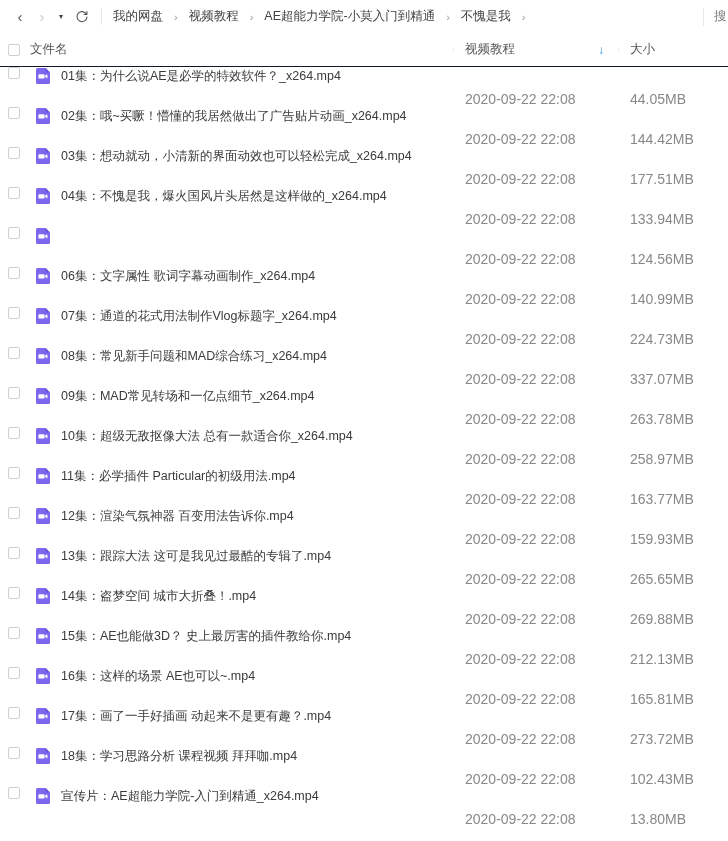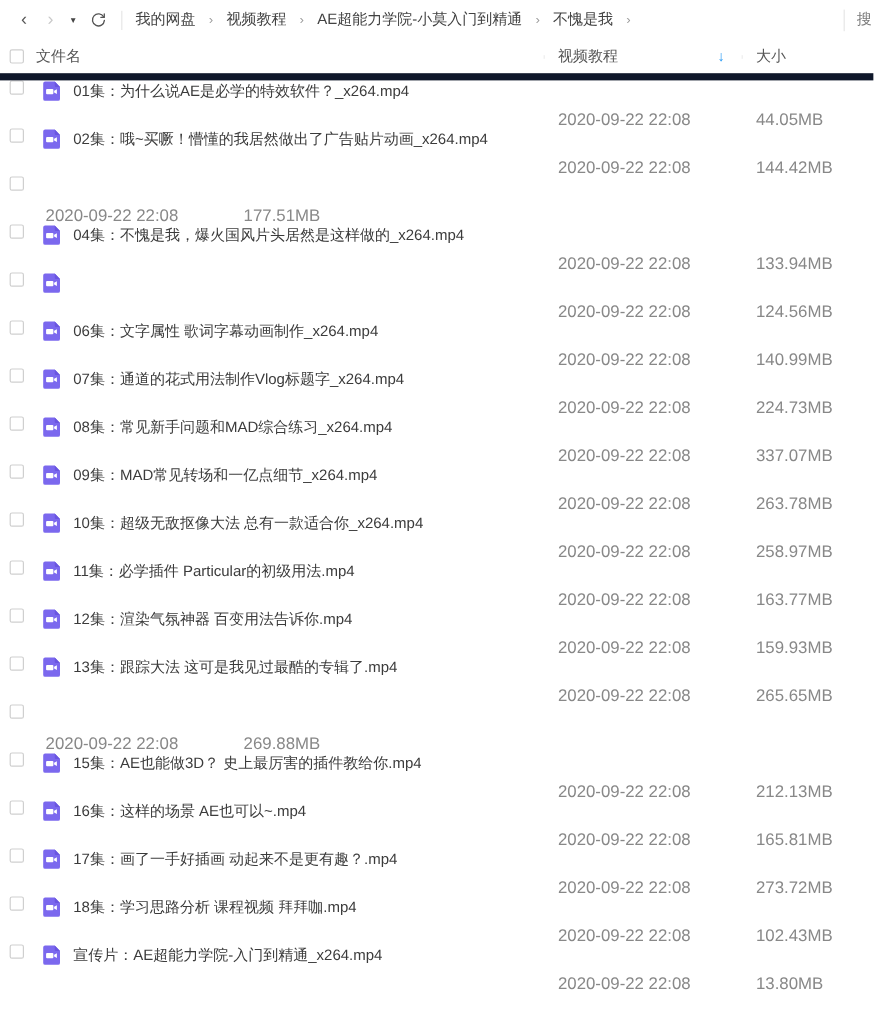--- a/index.html
+++ b/index.html
@@ -96,21 +96,21 @@
     font-size: 12.5px;
     color: #7a7a7a;
     white-space: nowrap;
   }
 
   
   .table-head {
     height: 34px;
     display: flex;
     align-items: center;
-    border-bottom: 6px solid #0f172a;
+    border-bottom: 1px solid #0f172a;
     position: relative;
   }
 
   .cell-check {
     width: 26px;
     flex: 0 0 26px;
     display: flex;
     align-items: center;
     justify-content: center;
     padding-left: 2px;
@@ -317,20 +317,31 @@
     </div>
     <div class="cell-size">
       <span class="val">144.42MB</span>
     </div>
   </div>
 
   <div class="row">
     <div class="cell-check">
       <span class="checkbox"></span>
     </div>
+    <div class="cell-name">
+      <span class="file-icon">
+        <svg width="18" height="18" viewBox="0 0 18 18">
+          <path d="M2 2.6 A1.6 1.6 0 0 1 3.6 1 H11.6 L16 5.4 V15.4 A1.6 1.6 0 0 1 14.4 17 H3.6 A1.6 1.6 0 0 1 2 15.4 Z" fill="#7b68ee"></path>
+          <path d="M11.6 1 L16 5.4 H12.6 A1 1 0 0 1 11.6 4.4 Z" fill="#6a55e0"></path>
+          <rect x="4.4" y="7.2" width="6.1" height="4.3" rx="0.8" fill="#ffffff"></rect>
+          <path d="M11.1 8.6 L13.4 7.3 V11.4 L11.1 10.1 Z" fill="#ffffff"></path>
+        </svg>
+      </span>
+      <span class="file-name">03集：想动就动，小清新的界面动效也可以轻松完成_x264.mp4</span>
+    </div>
     <div class="cell-time">
       <span class="val">2020-09-22 22:08</span>
     </div>
     <div class="cell-size">
       <span class="val">177.51MB</span>
     </div>
   </div>
 
   <div class="row">
     <div class="cell-check">
@@ -558,20 +569,31 @@
     </div>
     <div class="cell-size">
       <span class="val">265.65MB</span>
     </div>
   </div>
 
   <div class="row">
     <div class="cell-check">
       <span class="checkbox"></span>
     </div>
+    <div class="cell-name">
+      <span class="file-icon">
+        <svg width="18" height="18" viewBox="0 0 18 18">
+          <path d="M2 2.6 A1.6 1.6 0 0 1 3.6 1 H11.6 L16 5.4 V15.4 A1.6 1.6 0 0 1 14.4 17 H3.6 A1.6 1.6 0 0 1 2 15.4 Z" fill="#7b68ee"></path>
+          <path d="M11.6 1 L16 5.4 H12.6 A1 1 0 0 1 11.6 4.4 Z" fill="#6a55e0"></path>
+          <rect x="4.4" y="7.2" width="6.1" height="4.3" rx="0.8" fill="#ffffff"></rect>
+          <path d="M11.1 8.6 L13.4 7.3 V11.4 L11.1 10.1 Z" fill="#ffffff"></path>
+        </svg>
+      </span>
+      <span class="file-name">14集：盗梦空间 城市大折叠！.mp4</span>
+    </div>
     <div class="cell-time">
       <span class="val">2020-09-22 22:08</span>
     </div>
     <div class="cell-size">
       <span class="val">269.88MB</span>
     </div>
   </div>
 
   <div class="row">
     <div class="cell-check">

